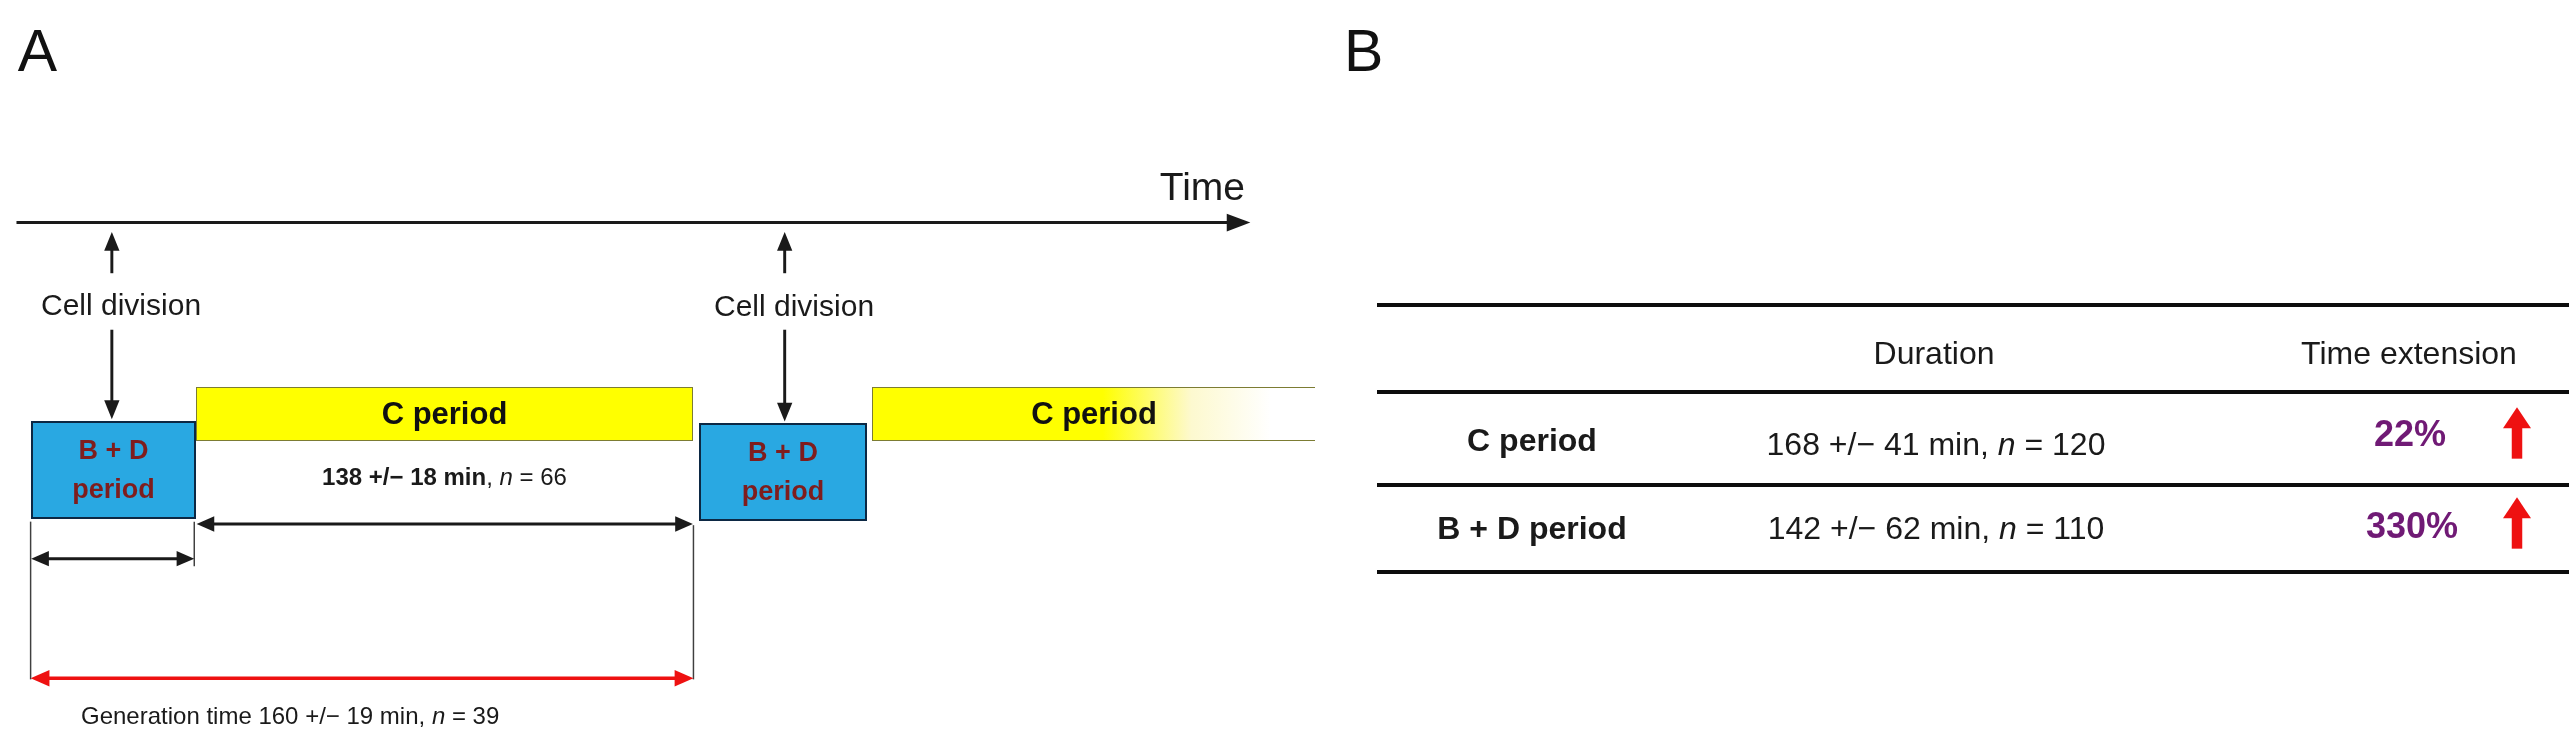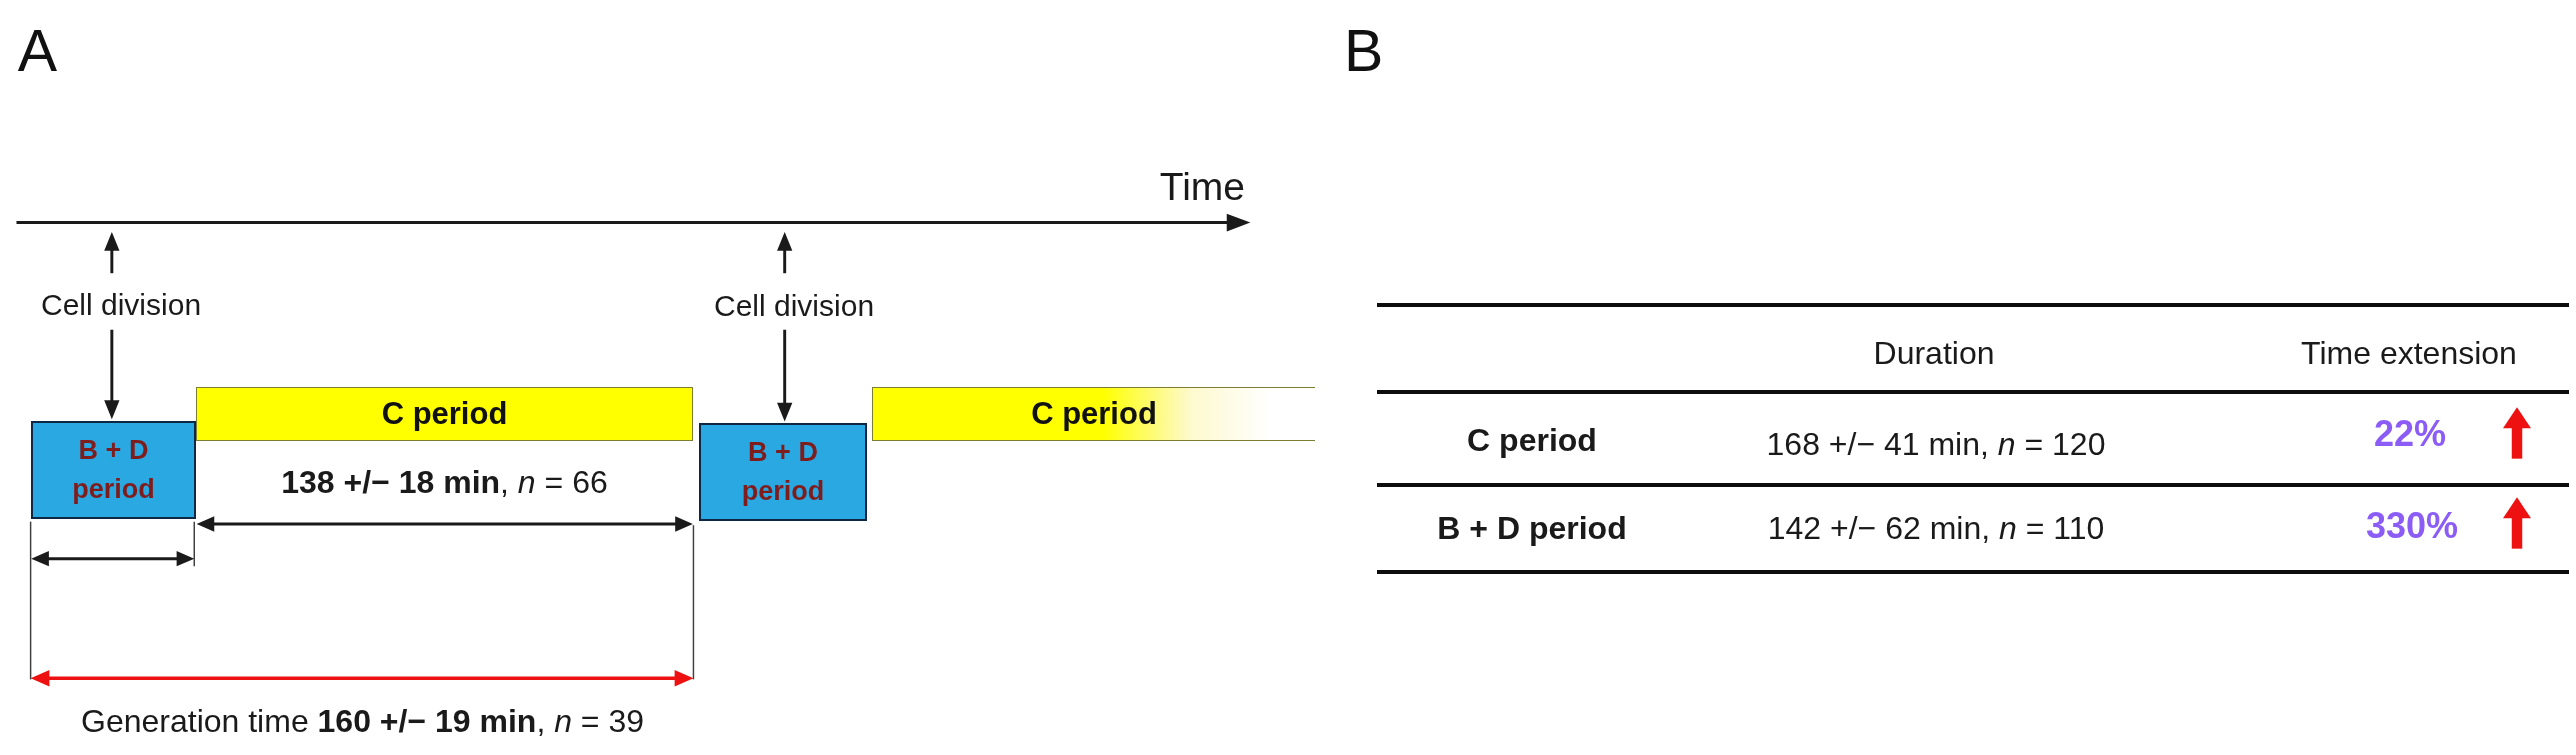--- a/index.html
+++ b/index.html
@@ -35,42 +35,42 @@
   .c-box{
     height:54px;
     background:#ffff00;border:1.8px solid #7c7c33;
     color:#111;font-weight:bold;font-size:31px;
   }
   .c-box-fade{
     border-right:none;
     background:linear-gradient(to right,#ffff00 0%,#ffff00 52%,#fdf9cf 72%,#ffffff 90%,#ffffff 100%);
   }
   .measure-text{
-    font-size:32px;line-height:1.2;white-space:nowrap;
+    font-size:24px;line-height:1.2;white-space:nowrap;
   }
   .centered{text-align:center;}
   
   .tbl-rule{
     position:absolute;height:3.5px;background:#0d0d0d;width:1192px;left:1377px;
   }
   .tbl-title{
     font-size:33px;font-weight:bold;text-align:center;
     width:1192px;left:1377px;white-space:pre-wrap;line-height:1.2;
   }
   .tbl-header{
     font-size:32px;line-height:1.2;transform:translateX(-50%);white-space:nowrap;
   }
   .tbl-rowlabel{
     font-size:32px;font-weight:bold;line-height:1.2;transform:translateX(-50%);white-space:nowrap;
   }
   .tbl-duration{
     font-size:32px;line-height:1.2;transform:translateX(-50%);white-space:nowrap;
   }
   .tbl-pct{
-    font-size:36px;font-weight:bold;color:#8b5cf6;line-height:1.2;
+    font-size:36px;font-weight:bold;color:#701a75;line-height:1.2;
     transform:translateX(-50%);white-space:nowrap;
   }
 </style>
 </head>
 <body>
 
 <div id="canvas">
 
   <svg id="diagram-svg" viewBox="0 0 4376 1284" xmlns="http://www.w3.org/2000/svg">
 
@@ -140,21 +140,21 @@
     <span>period</span>
   </div>
 
   <div class="abs period-box c-box c-box-fade" style="left:872px;top:387px;width:443px;">
     <span>C period</span>
   </div>
 
   <div class="abs measure-text centered" style="left:196px;top:463px;width:497px;"><span style="font-weight: bold;">138 +/− 18 min</span><span>, </span><span style="font-style: italic;">n</span><span> = 66</span></div>
 
 
-  <div class="abs measure-text" style="left:81px;top:702px;"><span>Generation time </span><span style="font-weight: bold;">160 +/− 19 min</span><span>, </span><span style="font-style: italic;">n</span><span> = 39</span></div>
+  <div class="abs measure-text" style="left:81px;top:702px;"><span>Generation time </span><span style="font-weight: normal;">160 +/− 19 min</span><span>, </span><span style="font-style: italic;">n</span><span> = 39</span></div>
 
   <div class="abs panel-label" style="left:1344px;top:19px;">B</div>
 
 
   <div class="tbl-rule" style="top:303px;"></div>
 
   <div class="abs tbl-header" style="left:1934px;top:334px;">Duration</div>
   <div class="abs tbl-header" style="left:2409px;top:334px;">Time extension</div>
 
   <div class="tbl-rule" style="top:390px;"></div>

